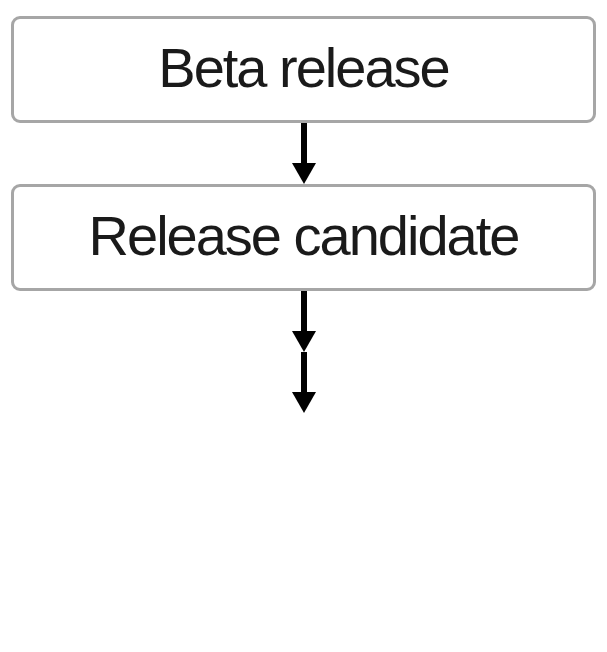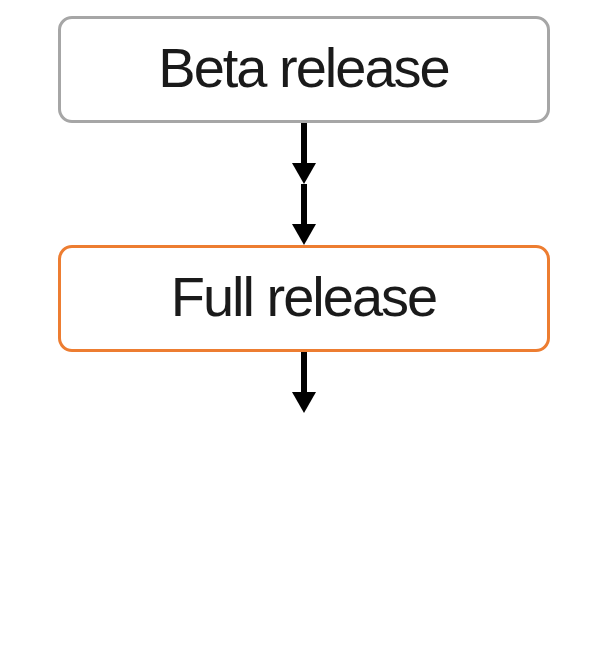--- a/index.html
+++ b/index.html
@@ -14,25 +14,25 @@
     background: #ffffff;
     font-family: "Liberation Sans", sans-serif;
     box-sizing: border-box;
     padding-top: 16px;
     display: flex;
     flex-direction: column;
     align-items: center;
   }
   .flow-box {
     box-sizing: border-box;
-    width: 492px;
+    width: 585px;
     height: 107px;
     background: #ffffff;
     border: 3px solid #A6A6A6;
-    border-radius: 14px;
+    border-radius: 9px;
     display: flex;
     align-items: center;
     justify-content: center;
     flex: 0 0 auto;
   }
   .flow-box.highlight {
     border-color: #ED7D31;
   }
   .flow-box .label {
     font-size: 56px;
@@ -56,29 +56,29 @@
 
   <div class="flow-box">
     <span class="label">Beta release</span>
   </div>
 
   <svg class="arrow" viewBox="0 0 30 61" xmlns="http://www.w3.org/2000/svg">
     <rect x="12" y="0" width="6" height="43" fill="#000000"></rect>
     <polygon points="3,40 27,40 15,61" fill="#000000"></polygon>
   </svg>
 
+  <div class="flow-box">
+    <span class="label">Release candidate</span>
+  </div>
 
   <svg class="arrow" viewBox="0 0 30 61" xmlns="http://www.w3.org/2000/svg">
     <rect x="12" y="0" width="6" height="43" fill="#000000"></rect>
     <polygon points="3,40 27,40 15,61" fill="#000000"></polygon>
   </svg>
 
-  <div class="flow-box highlight">
-    <span class="label">Full release</span>
-  </div>
 
   <svg class="arrow" viewBox="0 0 30 61" xmlns="http://www.w3.org/2000/svg">
     <rect x="12" y="0" width="6" height="43" fill="#000000"></rect>
     <polygon points="3,40 27,40 15,61" fill="#000000"></polygon>
   </svg>
 
 
 </div>
 
 </body></html>

